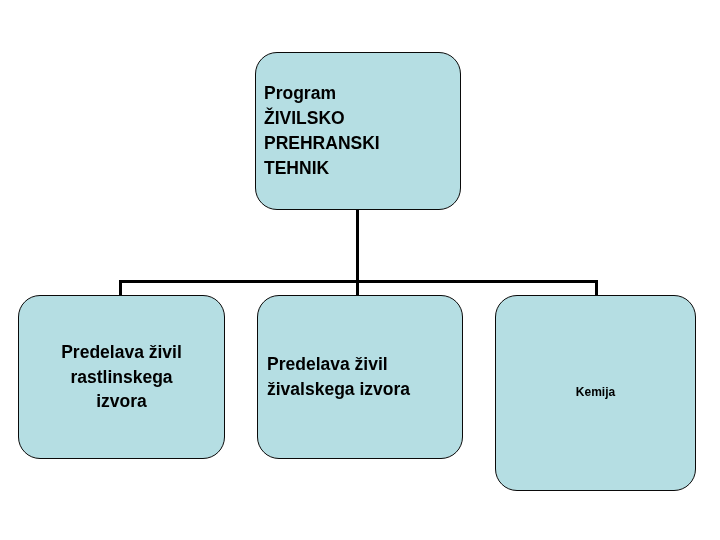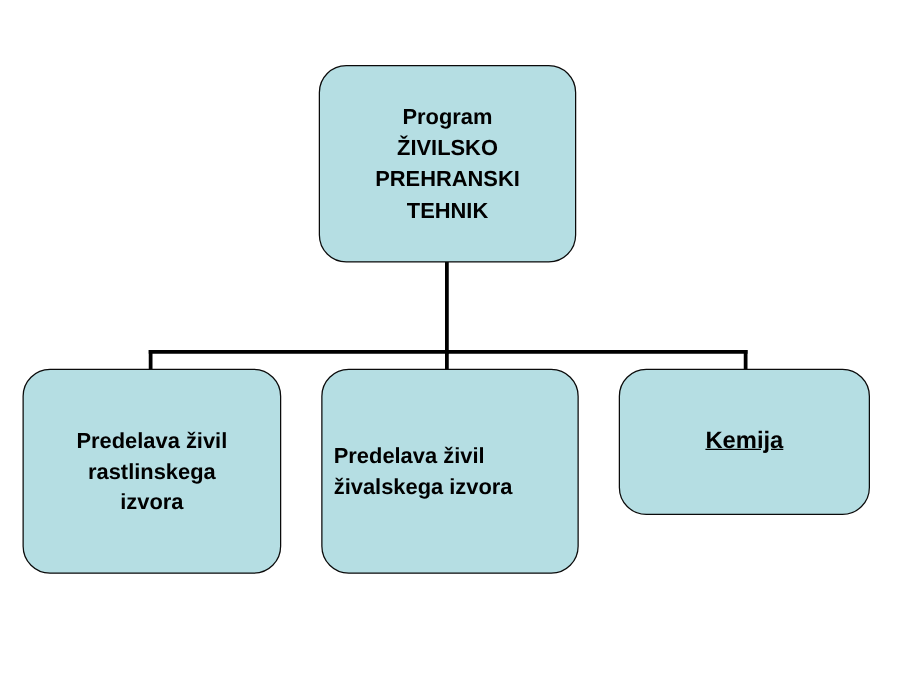--- a/index.html
+++ b/index.html
@@ -32,21 +32,21 @@
     font-weight: bold;
     line-height: 1.42;
   }
   
   #node-root {
     left: 255px;
     top: 52px;
     width: 206px;
     height: 158px;
     justify-content: center;
-    text-align: center;
+    text-align: left;
     font-size: 17.5px;
     padding: 0 8px;
   }
   #node-root .node-text {
     width: 100%;
   }
   
   #node-child-1 {
     left: 18px;
     top: 295px;
@@ -66,26 +66,25 @@
     justify-content: flex-start;
     text-align: left;
     font-size: 17.5px;
     padding: 0 9px;
   }
   
   #node-child-3 {
     left: 495px;
     top: 295px;
     width: 201px;
-    height: 117px;
+    height: 196px;
     justify-content: center;
     text-align: center;
-    font-size: 19px;
+    font-size: 12px;
     padding: 0 10px;
-    text-decoration: underline;
   }
   .node-text {
     display: block;
     white-space: pre-line;
   }
   
   .connector {
     position: absolute;
     background: #000000;
   }

